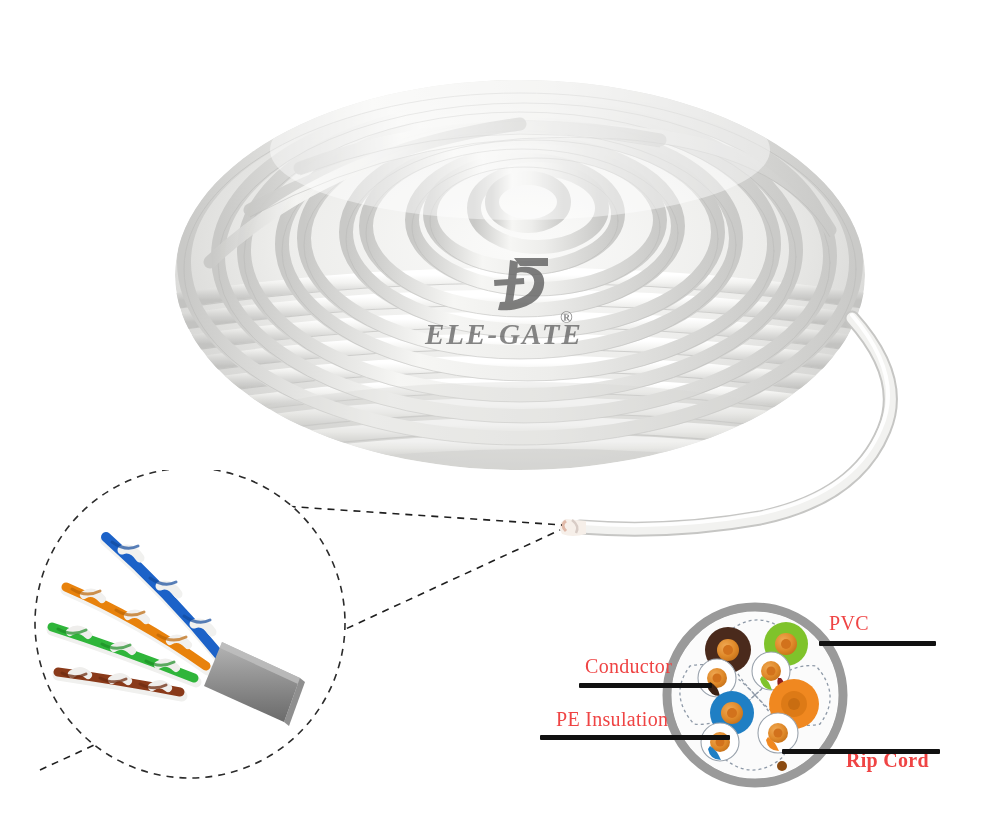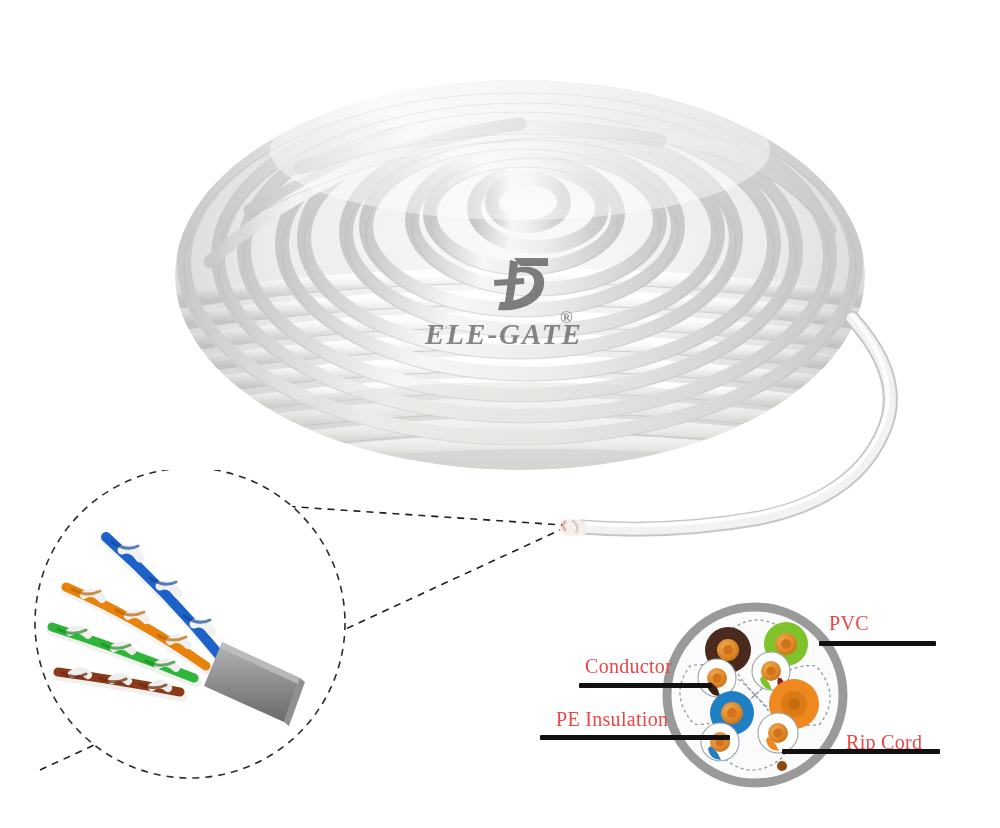--- a/index.html
+++ b/index.html
@@ -308,16 +308,16 @@
 
   <div class="lbl lbl-lg" style="left:829px;top:612px;">PVC</div>
   <div class="leader" style="left:819px;top:641px;width:117px;"></div>
 
   <div class="lbl lbl-lg" style="left:585px;top:655px;text-align:center;">Conductor</div>
   <div class="leader" style="left:579px;top:683px;width:133px;"></div>
 
   <div class="lbl lbl-lg" style="left:556px;top:708px;">PE Insulation</div>
   <div class="leader" style="left:540px;top:735px;width:190px;"></div>
 
-  <div class="lbl lbl-lg" style="left:846px;top:731px;">Rip Cord</div>
+  <div class="lbl lbl-lg" style="left:846px;top:749px;font-weight:bold;">Rip Cord</div>
   <div class="leader" style="left:782px;top:749px;width:158px;"></div>
 
 </div>
 
 </body></html>

